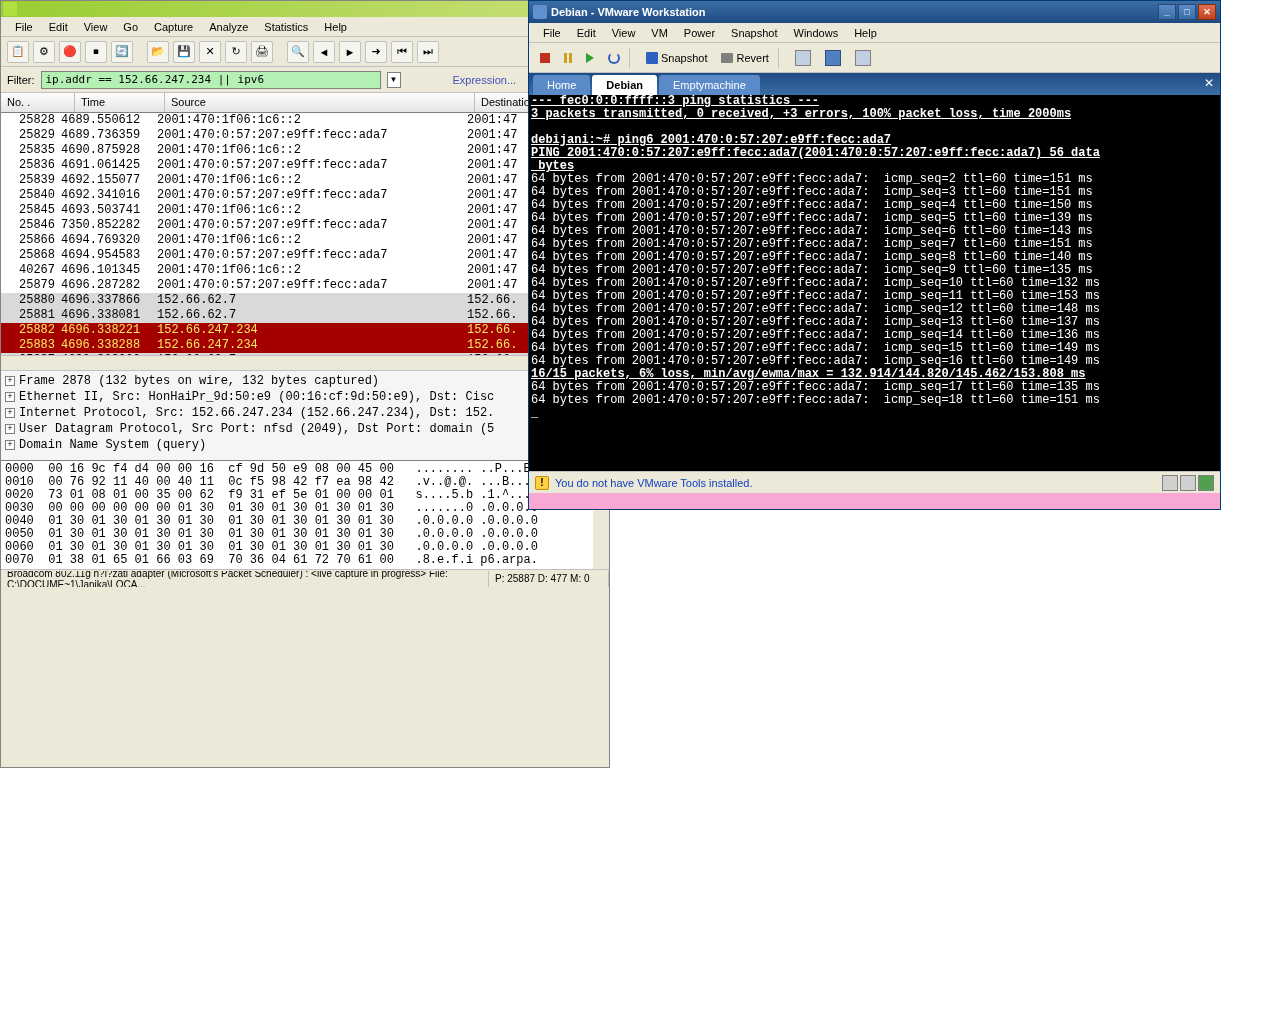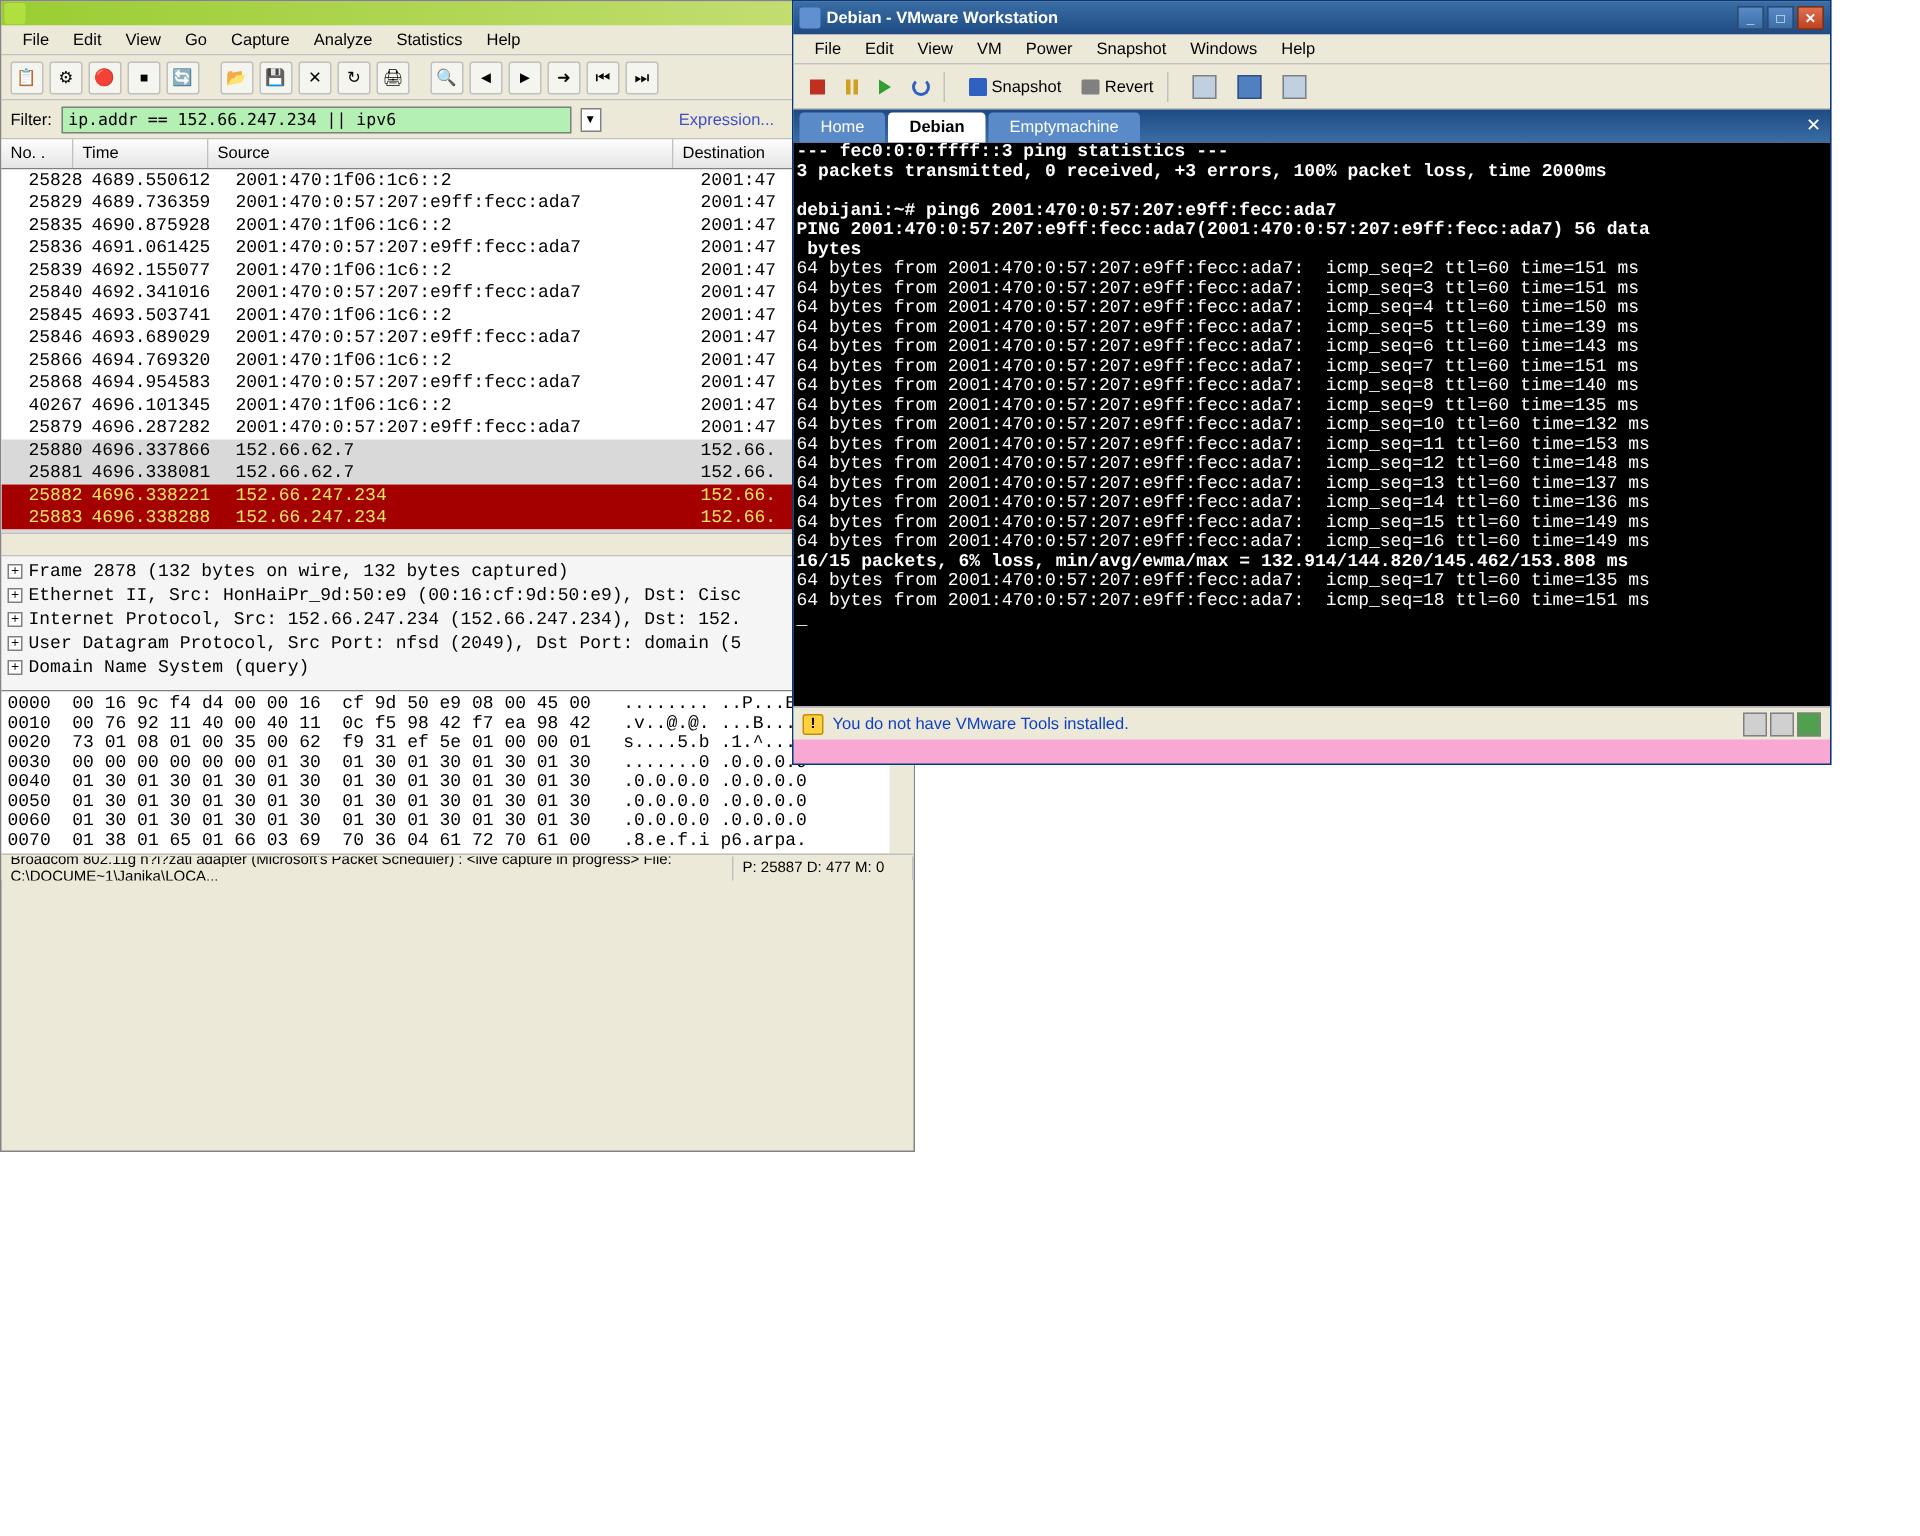--- a/index.html
+++ b/index.html
@@ -13,21 +13,21 @@
 .ws-menubar span { padding: 2px 8px; cursor: default; }
 .ws-toolbar { height: 30px; background: #ece9d8; display: flex; align-items: center; padding: 0 6px; gap: 4px; border-bottom: 1px solid #c0c0c0; }
 .tb-btn { width: 22px; height: 22px; background: #f5f5f0; border: 1px solid #c0c0c0; border-radius: 2px; display:flex; align-items:center; justify-content:center; }
 .tb-sep { width: 6px; }
 .ws-filterbar { height: 26px; background: #ece9d8; display: flex; align-items: center; padding: 0 6px; gap: 6px; border-bottom: 1px solid #c0c0c0; }
 .ws-filter-input { background: #b4f0b4; border: 1px solid #808080; height: 18px; width: 340px; padding: 0 4px; font-family: monospace; font-size: 11px; }
 .ws-filter-dd { width: 14px; height: 16px; border: 1px solid #808080; background:#fff; display:flex; align-items:center; justify-content:center; font-size:8px; }
 .ws-link { color: #4050c0; cursor: pointer; margin-left: 46px; }
 .ws-packet-headers { height: 20px; background: #ece9d8; display: flex; border-bottom: 1px solid #808080; }
 .ws-col { border-right: 1px solid #c0c0c0; padding: 3px 6px; font-size: 11px; background: linear-gradient(#fdfdfd, #e5e5e5); }
-.ws-col-no { width: 48px; }
+.ws-col-no { width: 74px; }
 .ws-col-time { width: 90px; }
 .ws-col-source { width: 310px; }
 .ws-col-dest { flex: 1; }
 .ws-packet-list { height: 242px; overflow: hidden; background: #fff; font-family: "Courier New", monospace; font-size: 12px; line-height: 15px; }
 .ws-row { display: flex; padding: 0 4px; white-space: nowrap; }
 .ws-row-white { background: #fff; }
 .ws-row-gray { background: #d9d9d9; }
 .ws-row-red { background: #a40000; color: #f8e860; }
 .ws-cell-no { width: 56px; text-align: right; padding-right: 6px; }
 .ws-cell-time { width: 96px; }
@@ -52,21 +52,21 @@
 .vm-menubar span { padding: 2px 8px; }
 .vm-toolbar { height: 30px; background: #ece9d8; display: flex; align-items: center; padding: 0 6px; gap: 4px; border-bottom: 1px solid #c0c0c0; }
 .vm-tb-btn { height: 22px; padding: 0 4px; border: 1px solid transparent; display:flex; align-items:center; gap:3px; border-radius: 2px; }
 .vm-tb-icon { width: 16px; height: 16px; display: inline-block; }
 .vm-tabbar { height: 22px; background: linear-gradient(#1e4a82, #3a6ea5); display: flex; align-items: flex-end; padding: 0 4px; position: relative; }
 .vm-tab { height: 20px; padding: 2px 14px; border-radius: 3px 3px 0 0; font-size: 11px; margin-right: 2px; display:flex; align-items:center;margin-top:16px; }
 .vm-tab.inactive { background: #5a8ac8; color: #fff; }
 .vm-tab.active { background: #fff; color: #000; font-weight: bold; }
 .vm-tab-close { position: absolute; right: 4px; top: 3px; color: #fff; font-size: 12px; width: 14px; height: 14px; display:flex; align-items:center; justify-content:center; }
 .vm-terminal { flex:1; background: #000; color: #fff; font-family: "Courier New", monospace; font-size: 12px; line-height: 13px; padding: 0 2px; white-space: pre; overflow: hidden; height: 376px; }
-.vm-terminal .bold { font-weight: bold; }
+.vm-terminal .bold { font-weight: bold; text-decoration: underline; }
 .vm-statusbar { height: 22px; background: #ece9d8; border-top: 1px solid #c0c0c0; display: flex; align-items: center; padding: 0 6px; gap: 6px; }
 .vm-warn-icon { width: 14px; height: 14px; background: #ffd040; border: 1px solid #c09000; border-radius: 2px; display:flex; align-items:center; justify-content:center; font-size: 10px; font-weight: bold; }
 .vm-status-text { color: #1040c0; flex: 1; }
 .vm-status-icons { display: flex; gap: 2px; }
 .vm-si { width: 16px; height: 16px; background: #d0d0d0; border: 1px solid #808080; }
 
 
 .icon-stop { width:10px; height:10px; background:#c03020; }
 .icon-pause { display:flex; gap:2px; }
 .icon-pause span { width:3px; height:10px; background:#d0a020; }
@@ -163,21 +163,21 @@
         <span class="ws-cell-dst">2001:47</span>
       </div>
       <div class="ws-row ws-row-white">
         <span class="ws-cell-no">25845</span>
         <span class="ws-cell-time">4693.503741</span>
         <span class="ws-cell-src">2001:470:1f06:1c6::2</span>
         <span class="ws-cell-dst">2001:47</span>
       </div>
       <div class="ws-row ws-row-white">
         <span class="ws-cell-no">25846</span>
-        <span class="ws-cell-time">4693.689029</span>
+        <span class="ws-cell-time">7350.852282</span>
         <span class="ws-cell-src">2001:470:0:57:207:e9ff:fecc:ada7</span>
         <span class="ws-cell-dst">2001:47</span>
       </div>
       <div class="ws-row ws-row-white">
         <span class="ws-cell-no">25866</span>
         <span class="ws-cell-time">4694.769320</span>
         <span class="ws-cell-src">2001:470:1f06:1c6::2</span>
         <span class="ws-cell-dst">2001:47</span>
       </div>
       <div class="ws-row ws-row-white">

